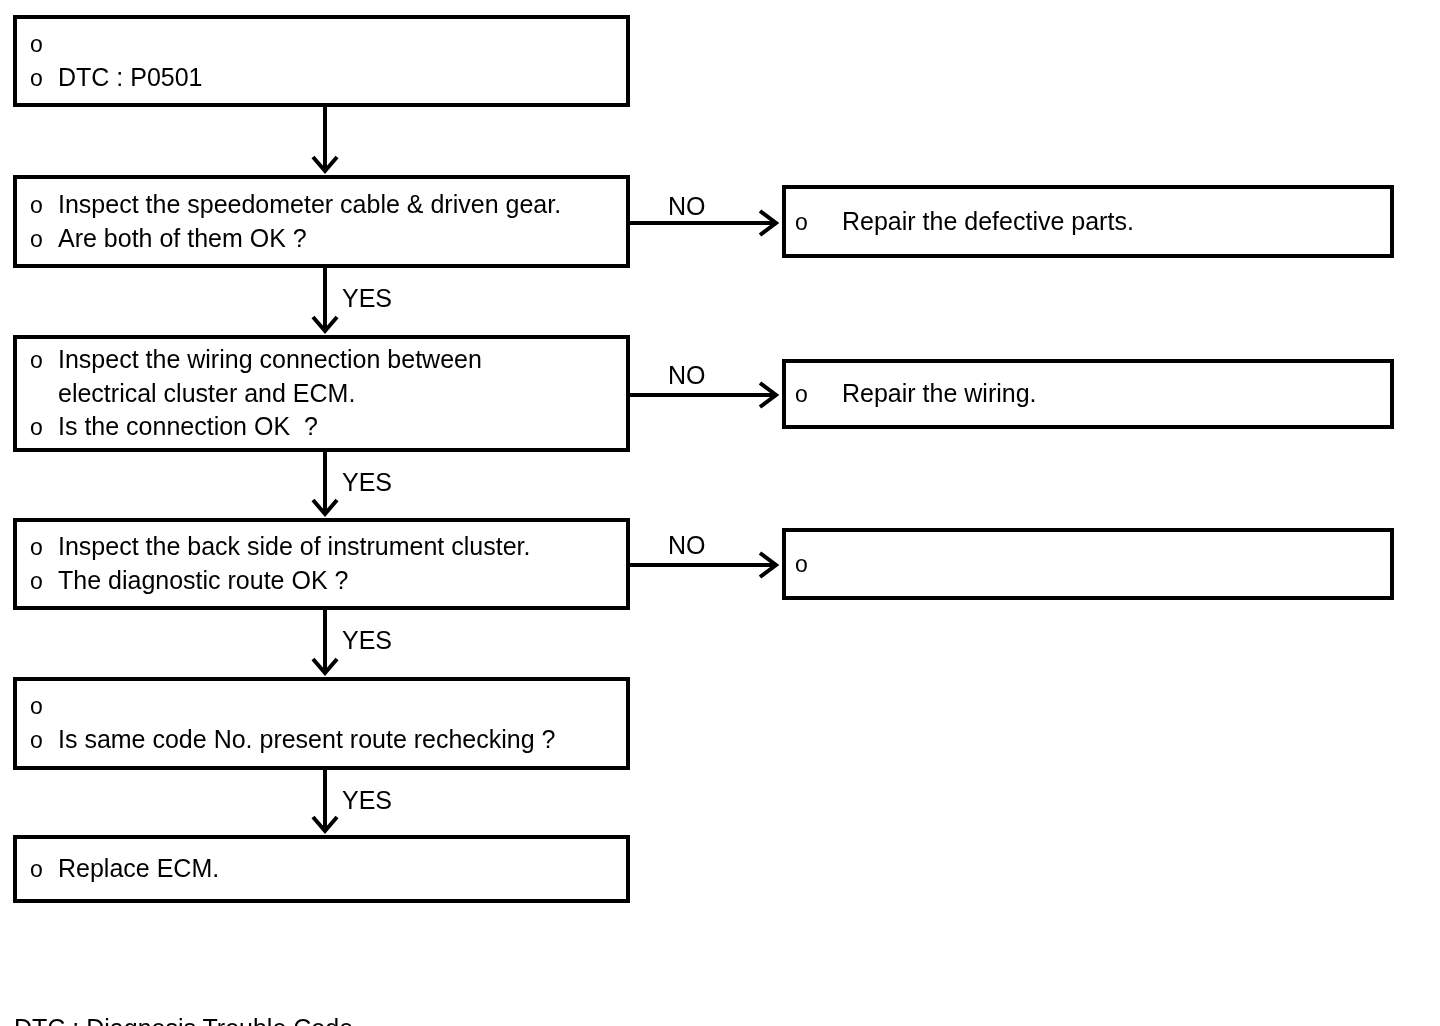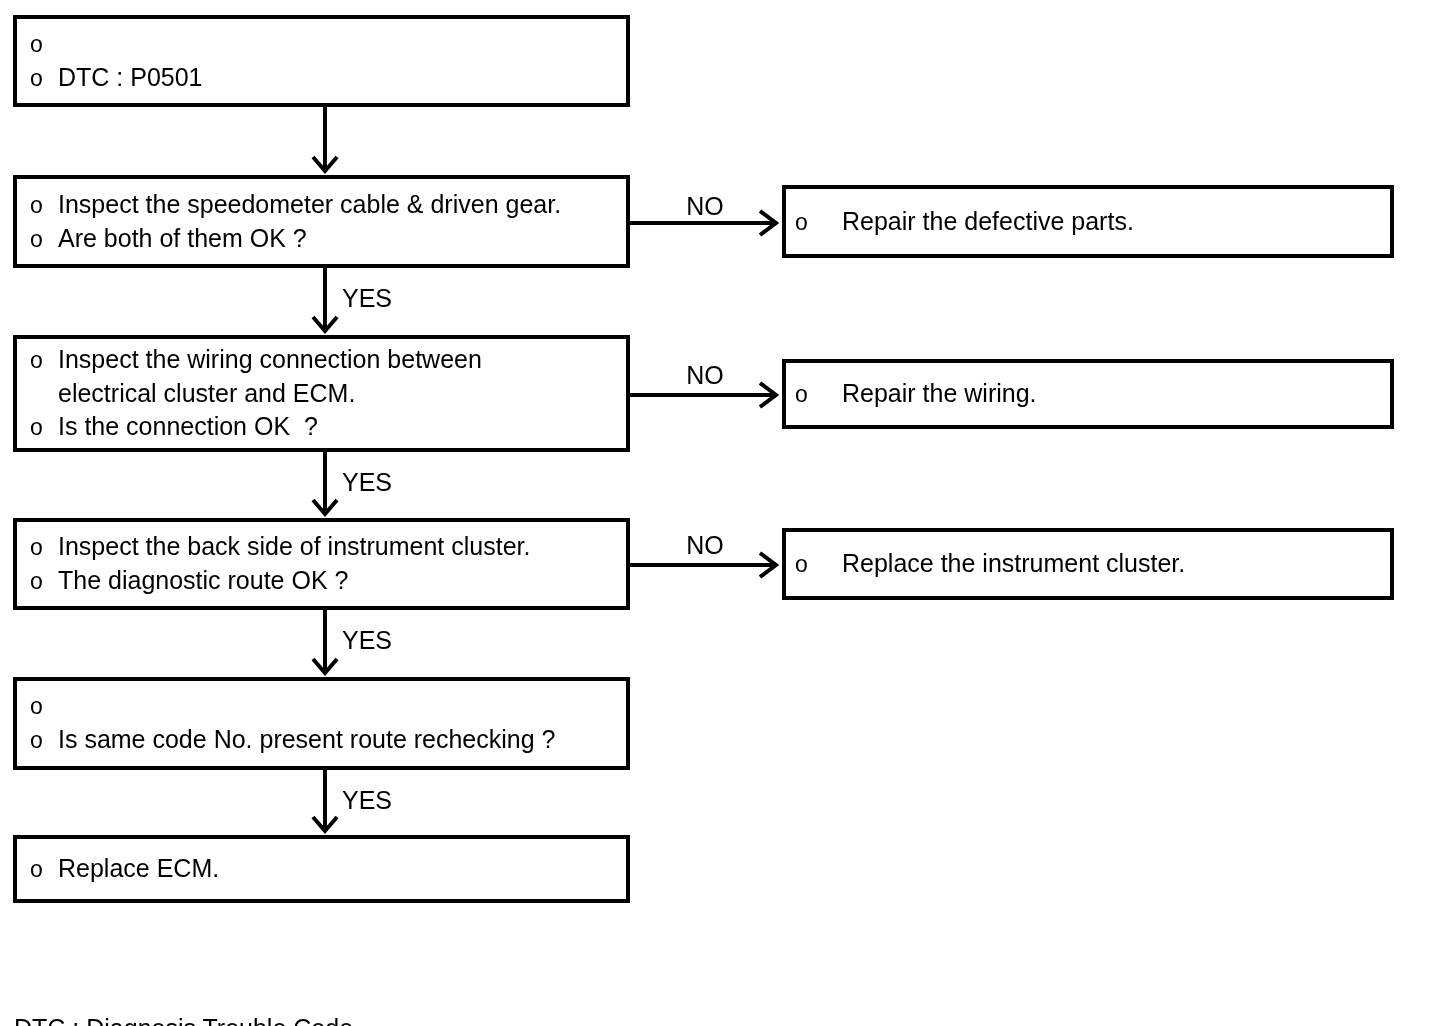--- a/index.html
+++ b/index.html
@@ -43,21 +43,21 @@
     padding-left: 9px;
   }
   .lbl {
     position: absolute;
     font-size: 25px;
     line-height: 28px;
     white-space: pre;
   }
   .lbl.no-lbl {
     width: 74px;
-    text-align: center;
+    text-align: left;
   }
   .conn {
     position: absolute;
     overflow: visible;
   }
   .conn line, .conn path {
     stroke: #000000;
     stroke-width: 4;
     fill: none;
   }
@@ -167,21 +167,20 @@
 
   <svg class="conn" style="left:630px; top:549px;" width="150" height="32">
     <line x1="0" y1="16" x2="144" y2="16"></line>
     <path d="M130 4 L146 16 L130 28"></path>
   </svg>
   <div class="lbl no-lbl" style="left:668px; top:531px;">NO</div>
 
   <div class="box right" style="left:782px; top:528px; width:612px; height:72px;">
     <div class="line">
       <span class="bullet">o</span>
-      <span class="txt">Replace the instrument cluster.</span>
     </div>
   </div>
 
   <svg class="conn" style="left:309px; top:610px;" width="32" height="67">
     <line x1="16" y1="0" x2="16" y2="61"></line>
     <path d="M4 49 L16 63 L28 49"></path>
   </svg>
   <div class="lbl" style="left:342px; top:626px;">YES</div>
 
   <div class="box" style="left:13px; top:677px; width:617px; height:93px;">

